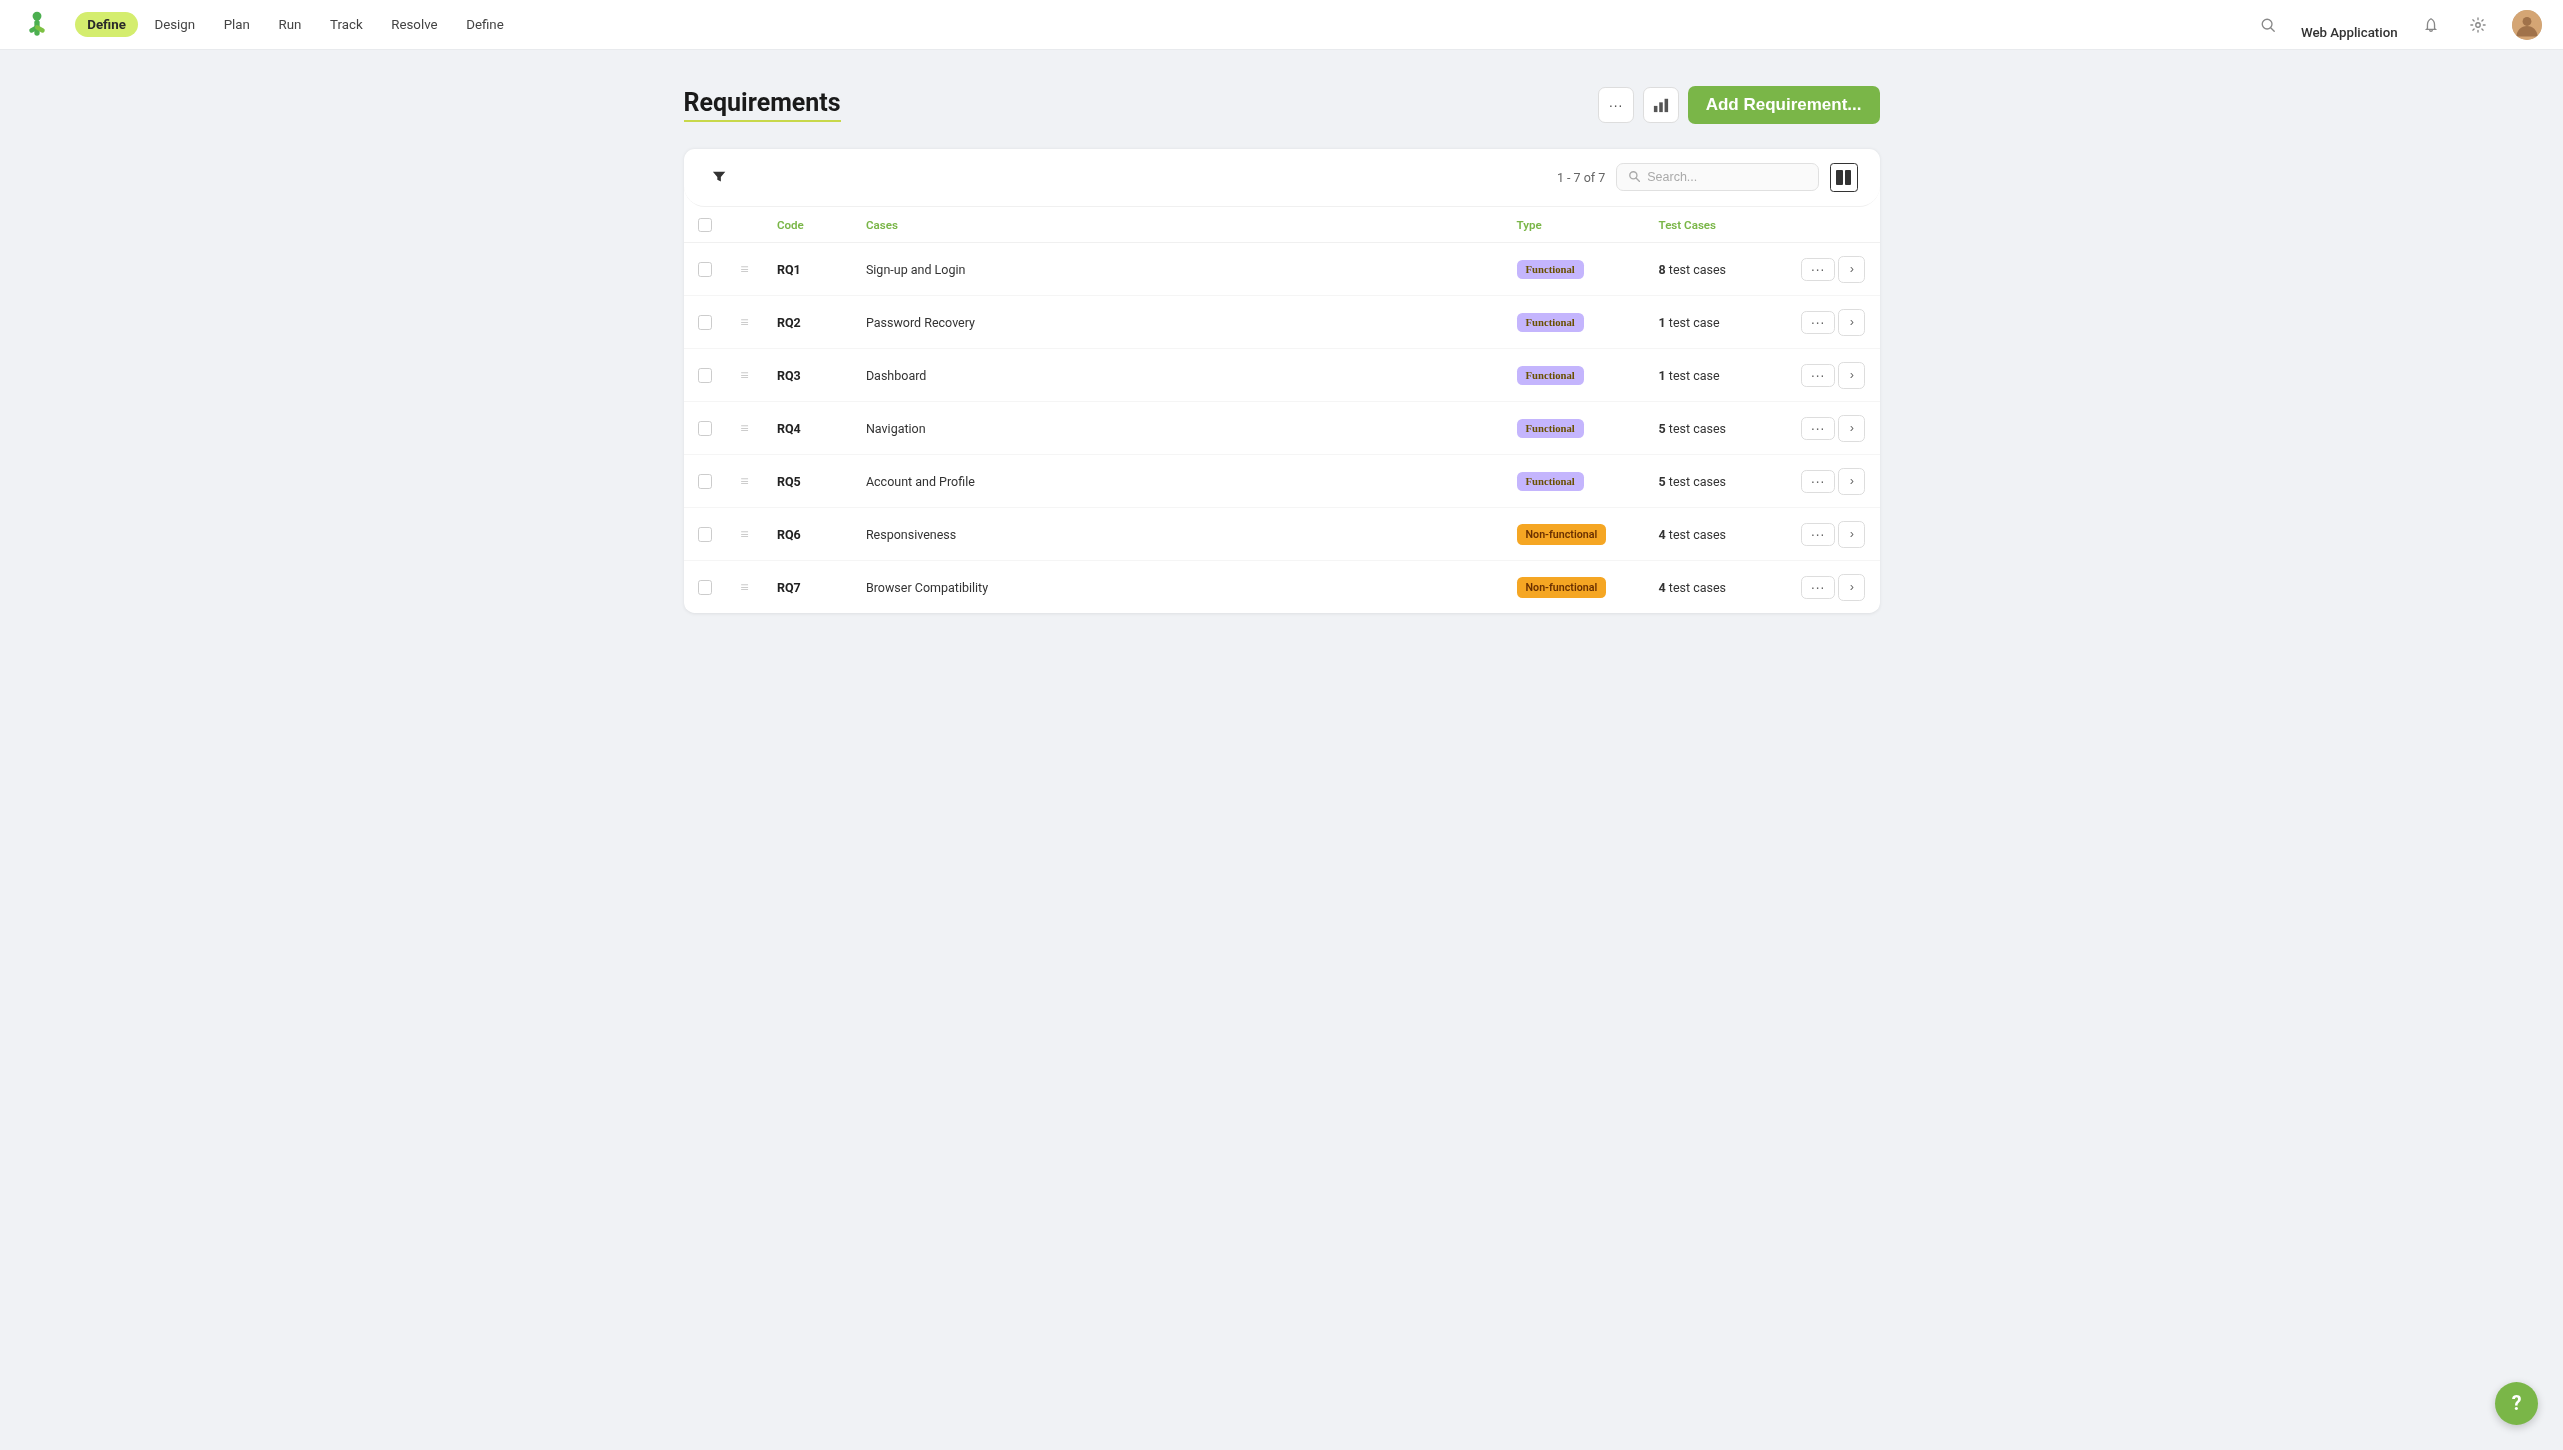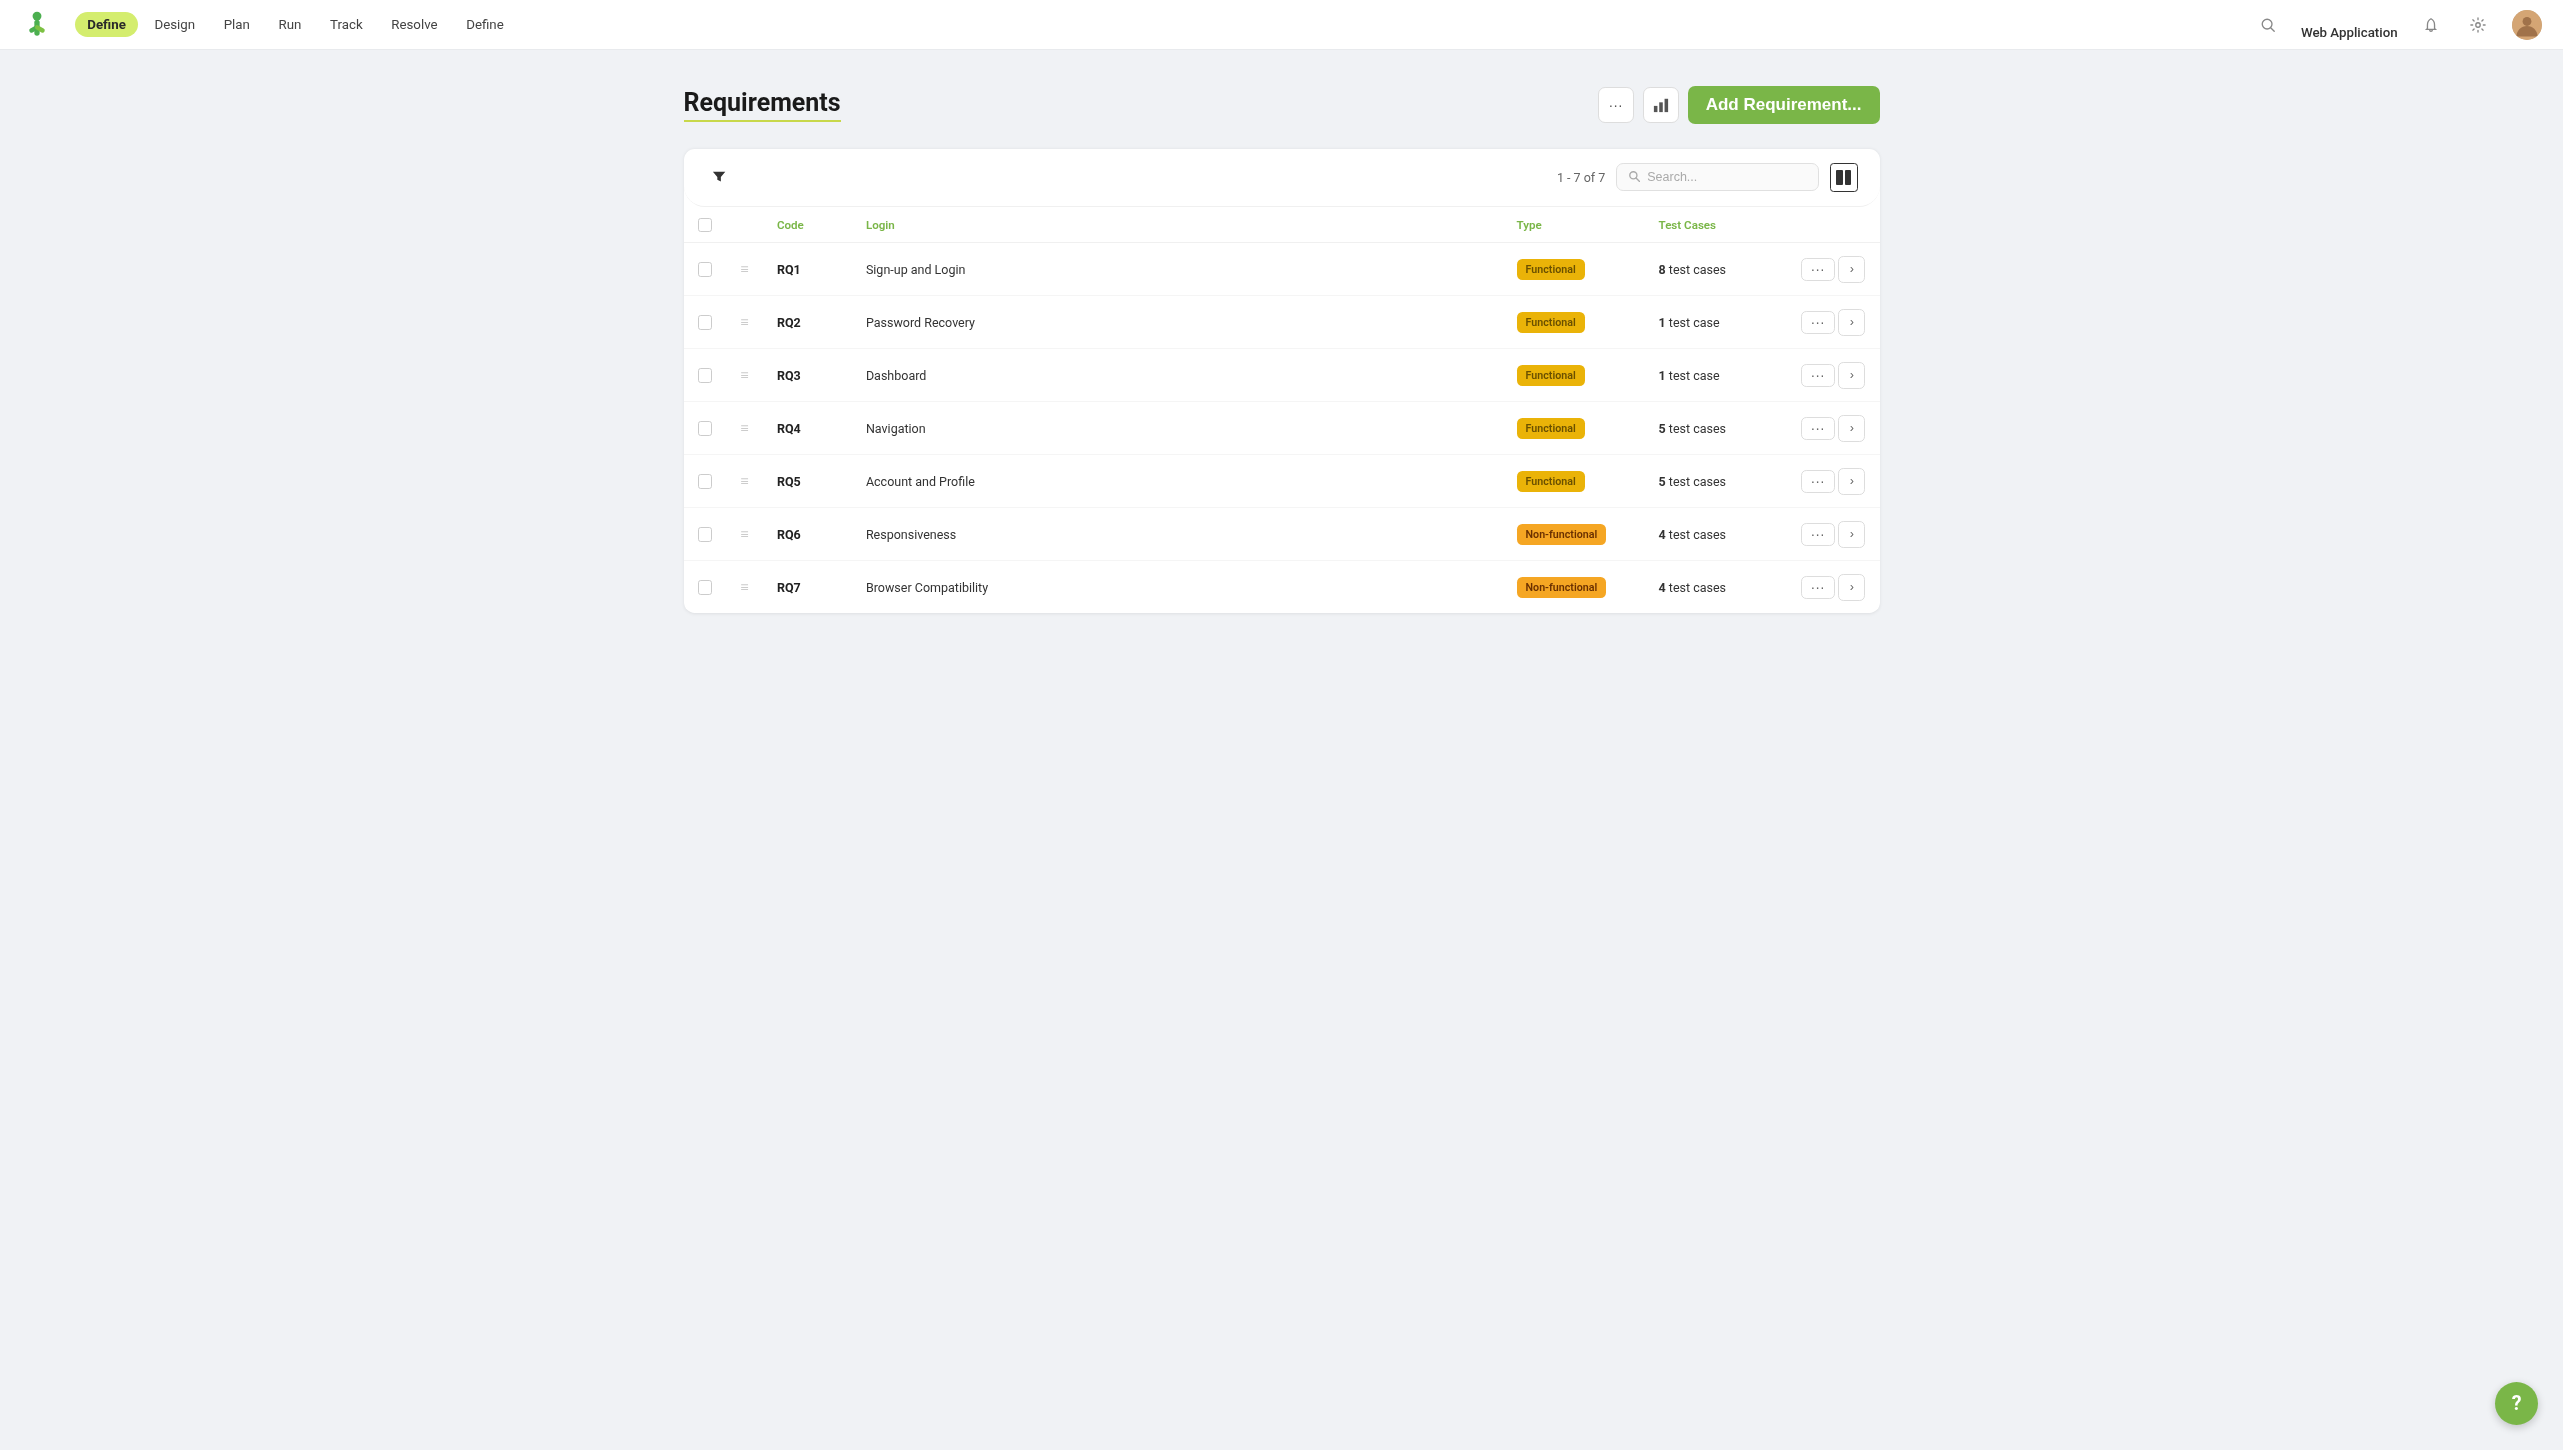--- a/index.html
+++ b/index.html
@@ -273,22 +273,23 @@
       color: #333;
     }
     .badge {
       display: inline-block;
       padding: 3.6px 9px;
       border-radius: 5.3px;
       font-size: 10.7px;
       font-weight: 600;
     }
     .badge-functional {
-      background: #eab308;
+      background: #c4b5fd;
       color: #6a5000;
+      font-family: Liberation Serif, serif;
     }
     .badge-nonfunctional {
       background: #f5a623;
       color: #6a3000;
     }
     .test-cases-cell {
       font-size: 12.5px;
       color: #333;
     }
     .test-cases-cell strong {
@@ -441,21 +442,21 @@
     <table>
       <thead>
         <tr>
           <th class="checkbox-col">
             <div class="cb-cell">
               <div class="checkbox"></div>
             </div>
           </th>
           <th class="drag-col"></th>
           <th class="code-col">Code</th>
-          <th class="name-col">Login</th>
+          <th class="name-col">Cases</th>
           <th class="type-col">Type</th>
           <th class="testcases-col">Test Cases</th>
           <th class="actions-col"></th>
         </tr>
       </thead>
       <tbody id="table-body">
 
       <tr>
       <td>
         <div class="cb-cell">

